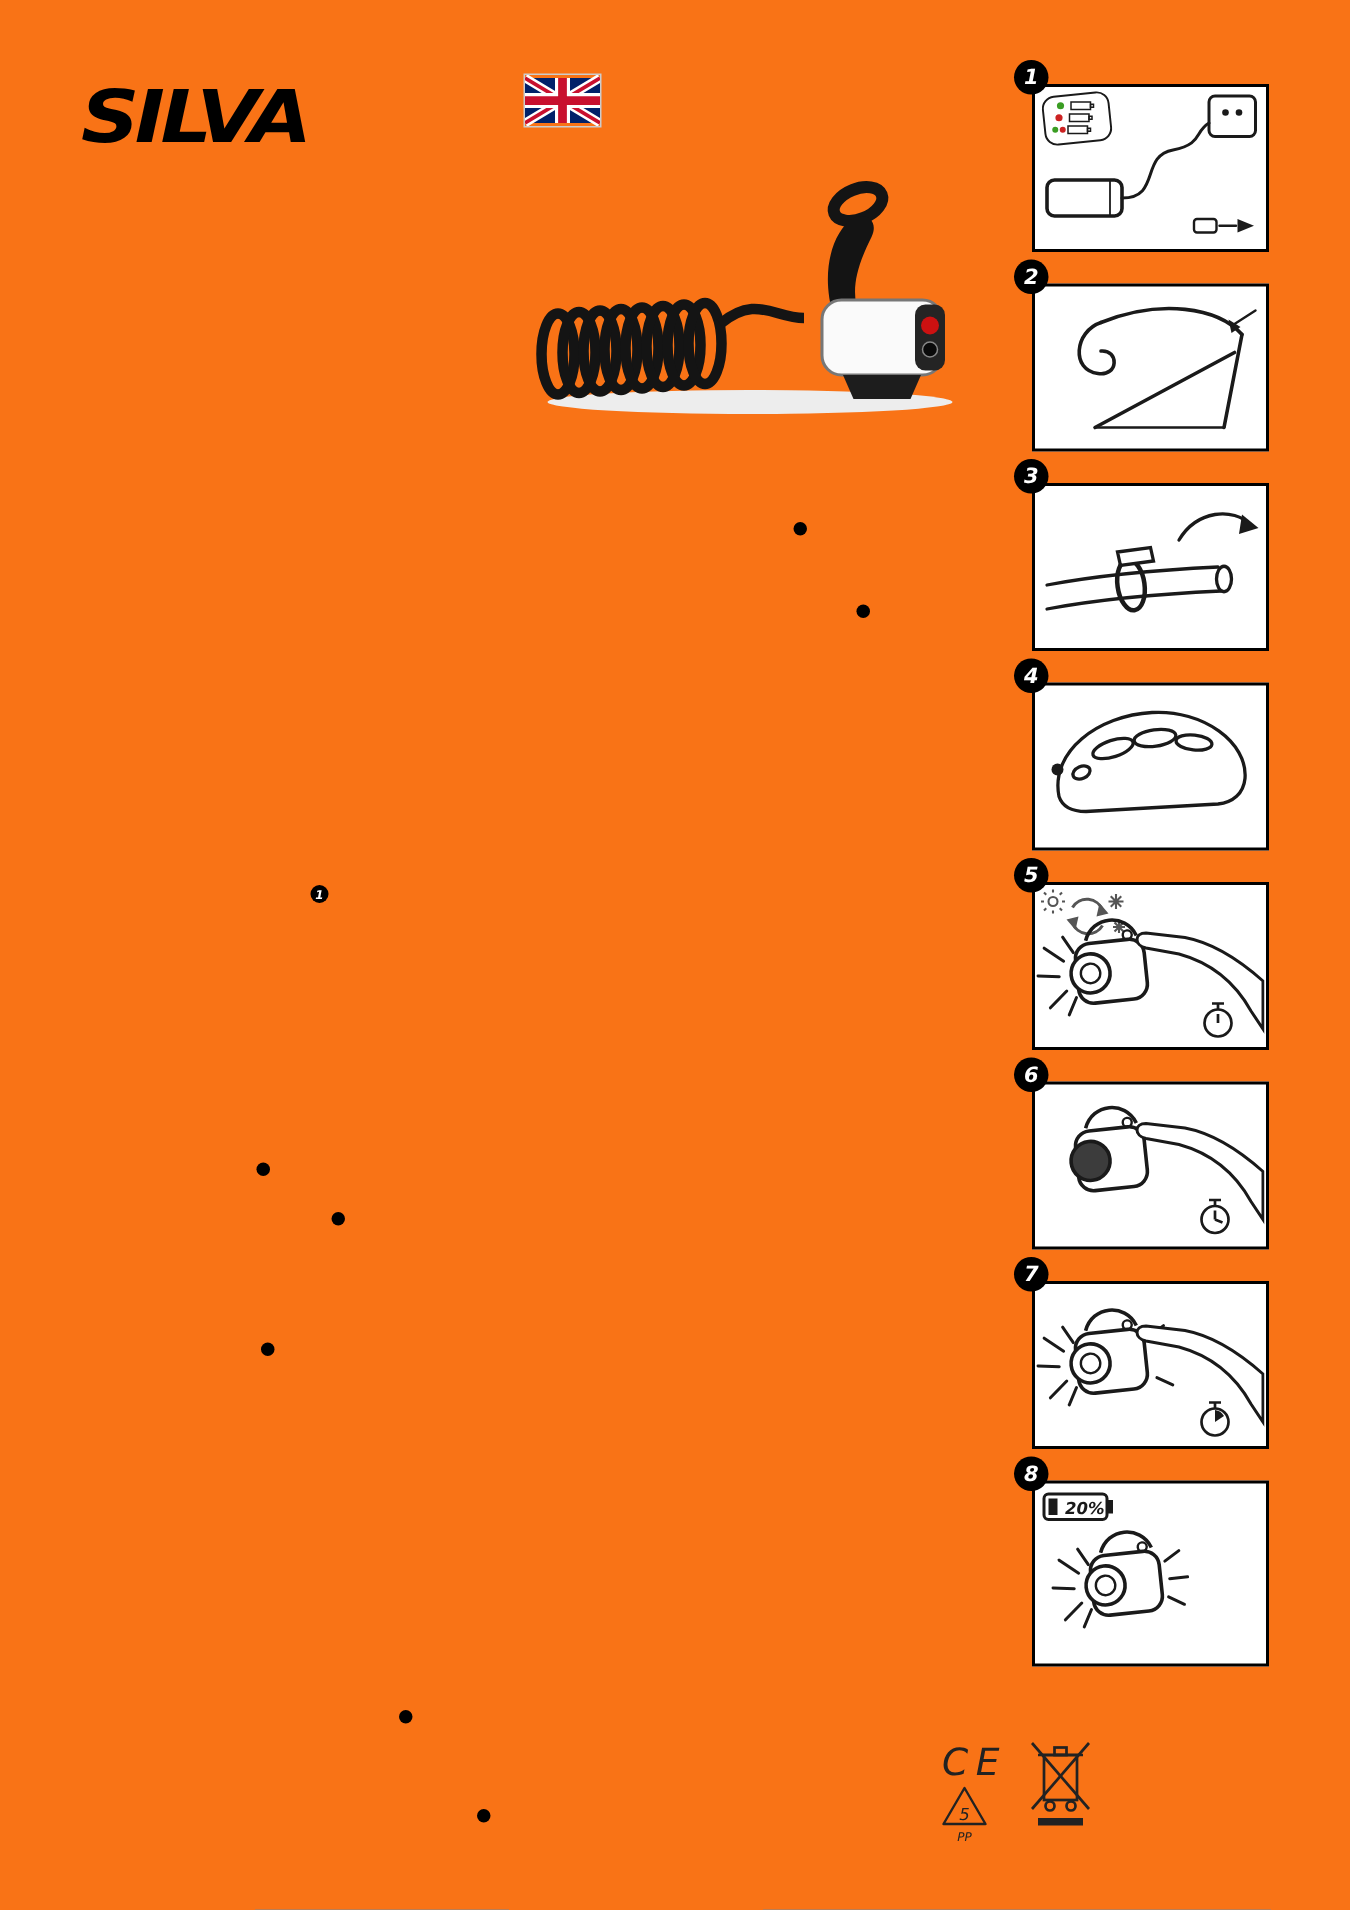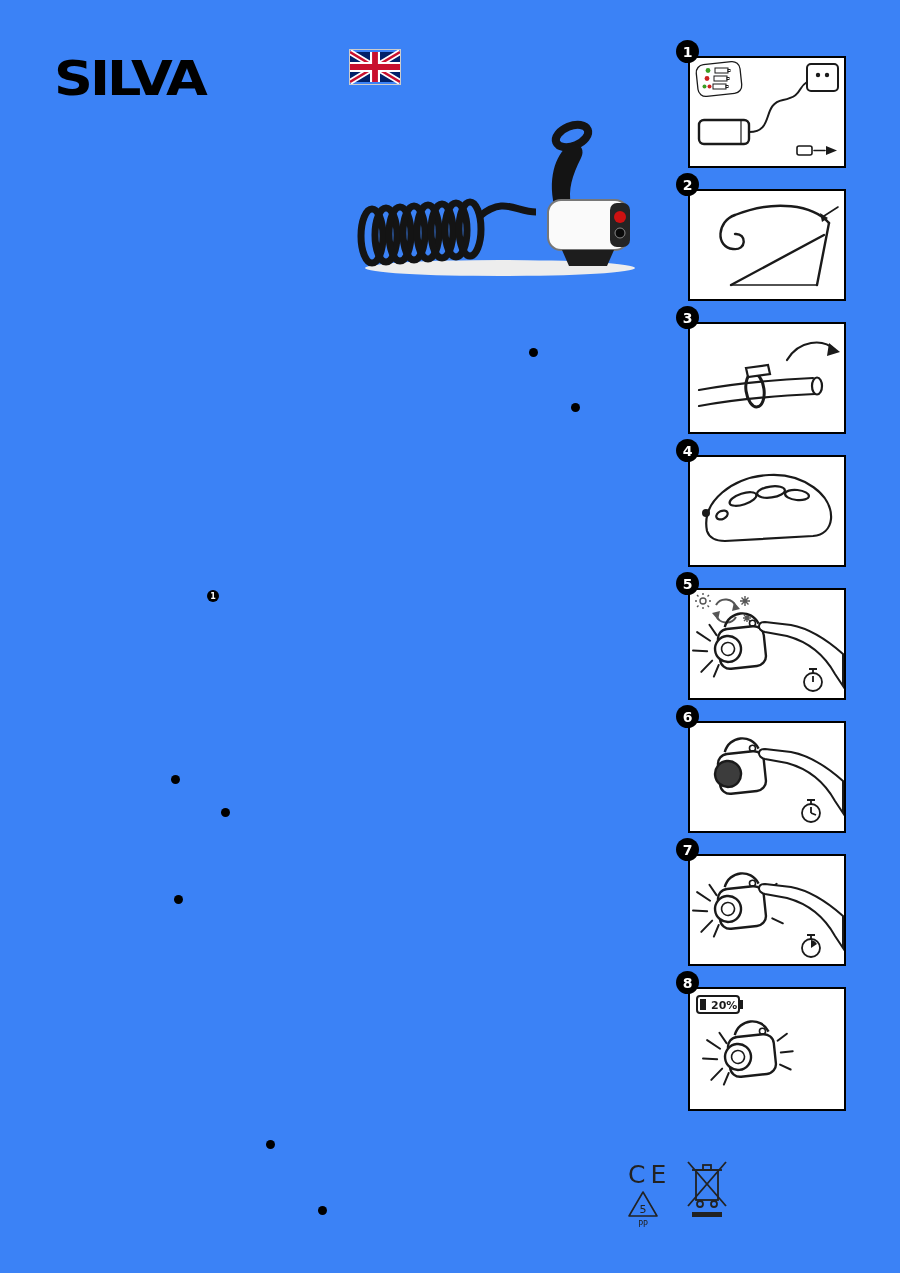--- a/index.html
+++ b/index.html
@@ -1,28 +1,28 @@
 <!DOCTYPE html>
 <html><head>
 <meta charset="utf-8">
 <style>
   html,body{margin:0;padding:0;background:#888;}
-  .page{position:relative;width:900px;height:1273px;background:#3b82f6;
-        font-family:"DejaVu Sans","Liberation Sans",sans-serif;overflow:hidden;margin:0 auto;}
+  .page{position:relative;width:900px;height:1273px;background:#f97316;
+        font-family:"DejaVu Sans","Liberation Sans",sans-serif;overflow:hidden;margin:0 auto;font-style:italic;}
   .logo{position:absolute;left:54px;top:50px;font-size:54px;font-weight:900;
         letter-spacing:-3px;color:#000;transform:scaleY(0.9);transform-origin:left top;
         font-family:"DejaVu Sans","Liberation Sans",sans-serif;}
   .flag{position:absolute;left:350px;top:50px;width:50px;height:34px;box-shadow:0 0 0 1px #ccc;}
   .product{position:absolute;left:350px;top:84px;width:306px;height:202px;}
   .panel-col{position:absolute;left:676px;top:40px;width:176px;height:1090px;}
   .panel{position:absolute;left:0;width:176px;height:133px;}
   .badge{position:absolute;left:0;top:0;width:23px;height:23px;border-radius:50%;background:#000;
          color:#fff;font-weight:bold;font-size:14px;display:flex;align-items:center;justify-content:center;z-index:2;}
   .pbox{position:absolute;left:12px;top:16px;width:158px;height:112px;border:2px solid #000;
-        background:#fff;box-sizing:border-box;display:flex;align-items:center;justify-content:center;}
+        background:#fff;box-sizing:border-box;display:flex;align-items:center;justify-content:flex-start;}
   .pbox.tall{height:124px;}
   .art{display:block;}
   .dot{position:absolute;width:9px;height:9px;border-radius:50%;background:#000;}
   .footnote{position:absolute;left:207px;top:590px;width:12px;height:12px;border-radius:50%;background:#000;
             color:#fff;font-size:8px;font-weight:bold;display:flex;align-items:center;justify-content:center;}
   .footer-marks{position:absolute;left:626px;top:1160px;width:140px;height:70px;}
   .ce{position:absolute;left:2px;top:0;font-size:25px;letter-spacing:5px;color:#222;
       font-family:"DejaVu Sans","Liberation Sans",sans-serif;}
   .resin{position:absolute;left:0px;top:30px;width:34px;height:40px;}
   .weee{position:absolute;left:58px;top:-4px;width:46px;height:66px;}

